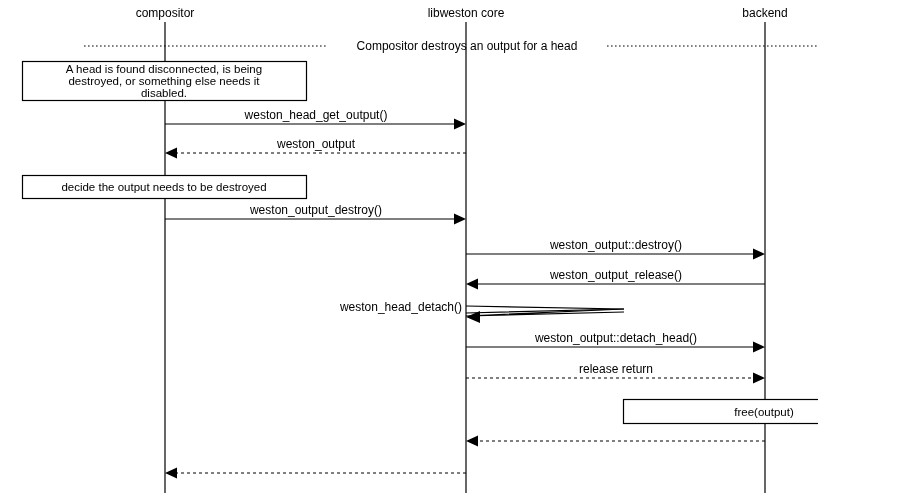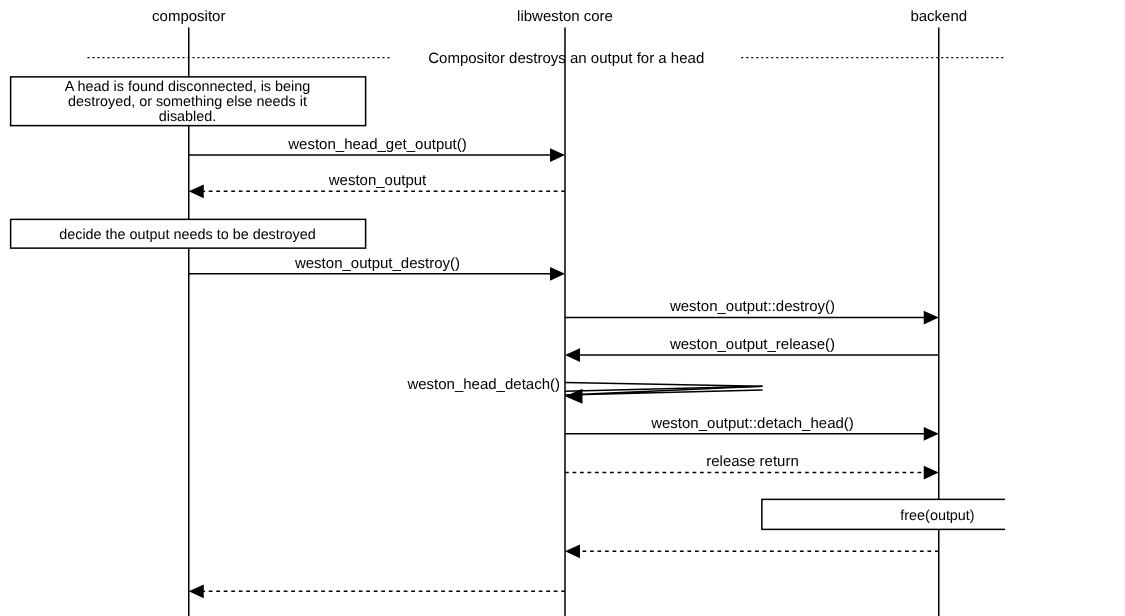--- a/index.html
+++ b/index.html
@@ -7,20 +7,21 @@
     padding: 0;
     background: #ffffff;
   }
   #diagram {
     position: relative;
     width: 804px;
     height: 493px;
     background: #ffffff;
     font-family: "Liberation Sans", "DejaVu Sans", sans-serif;
     overflow: hidden;
+    margin-left: 14px;
   }
   svg#seq {
     position: absolute;
     left: 0;
     top: 0;
     width: 900px;
     height: 493px;
   }
   .lbl {
     font-family: "Liberation Sans", "DejaVu Sans", sans-serif;

